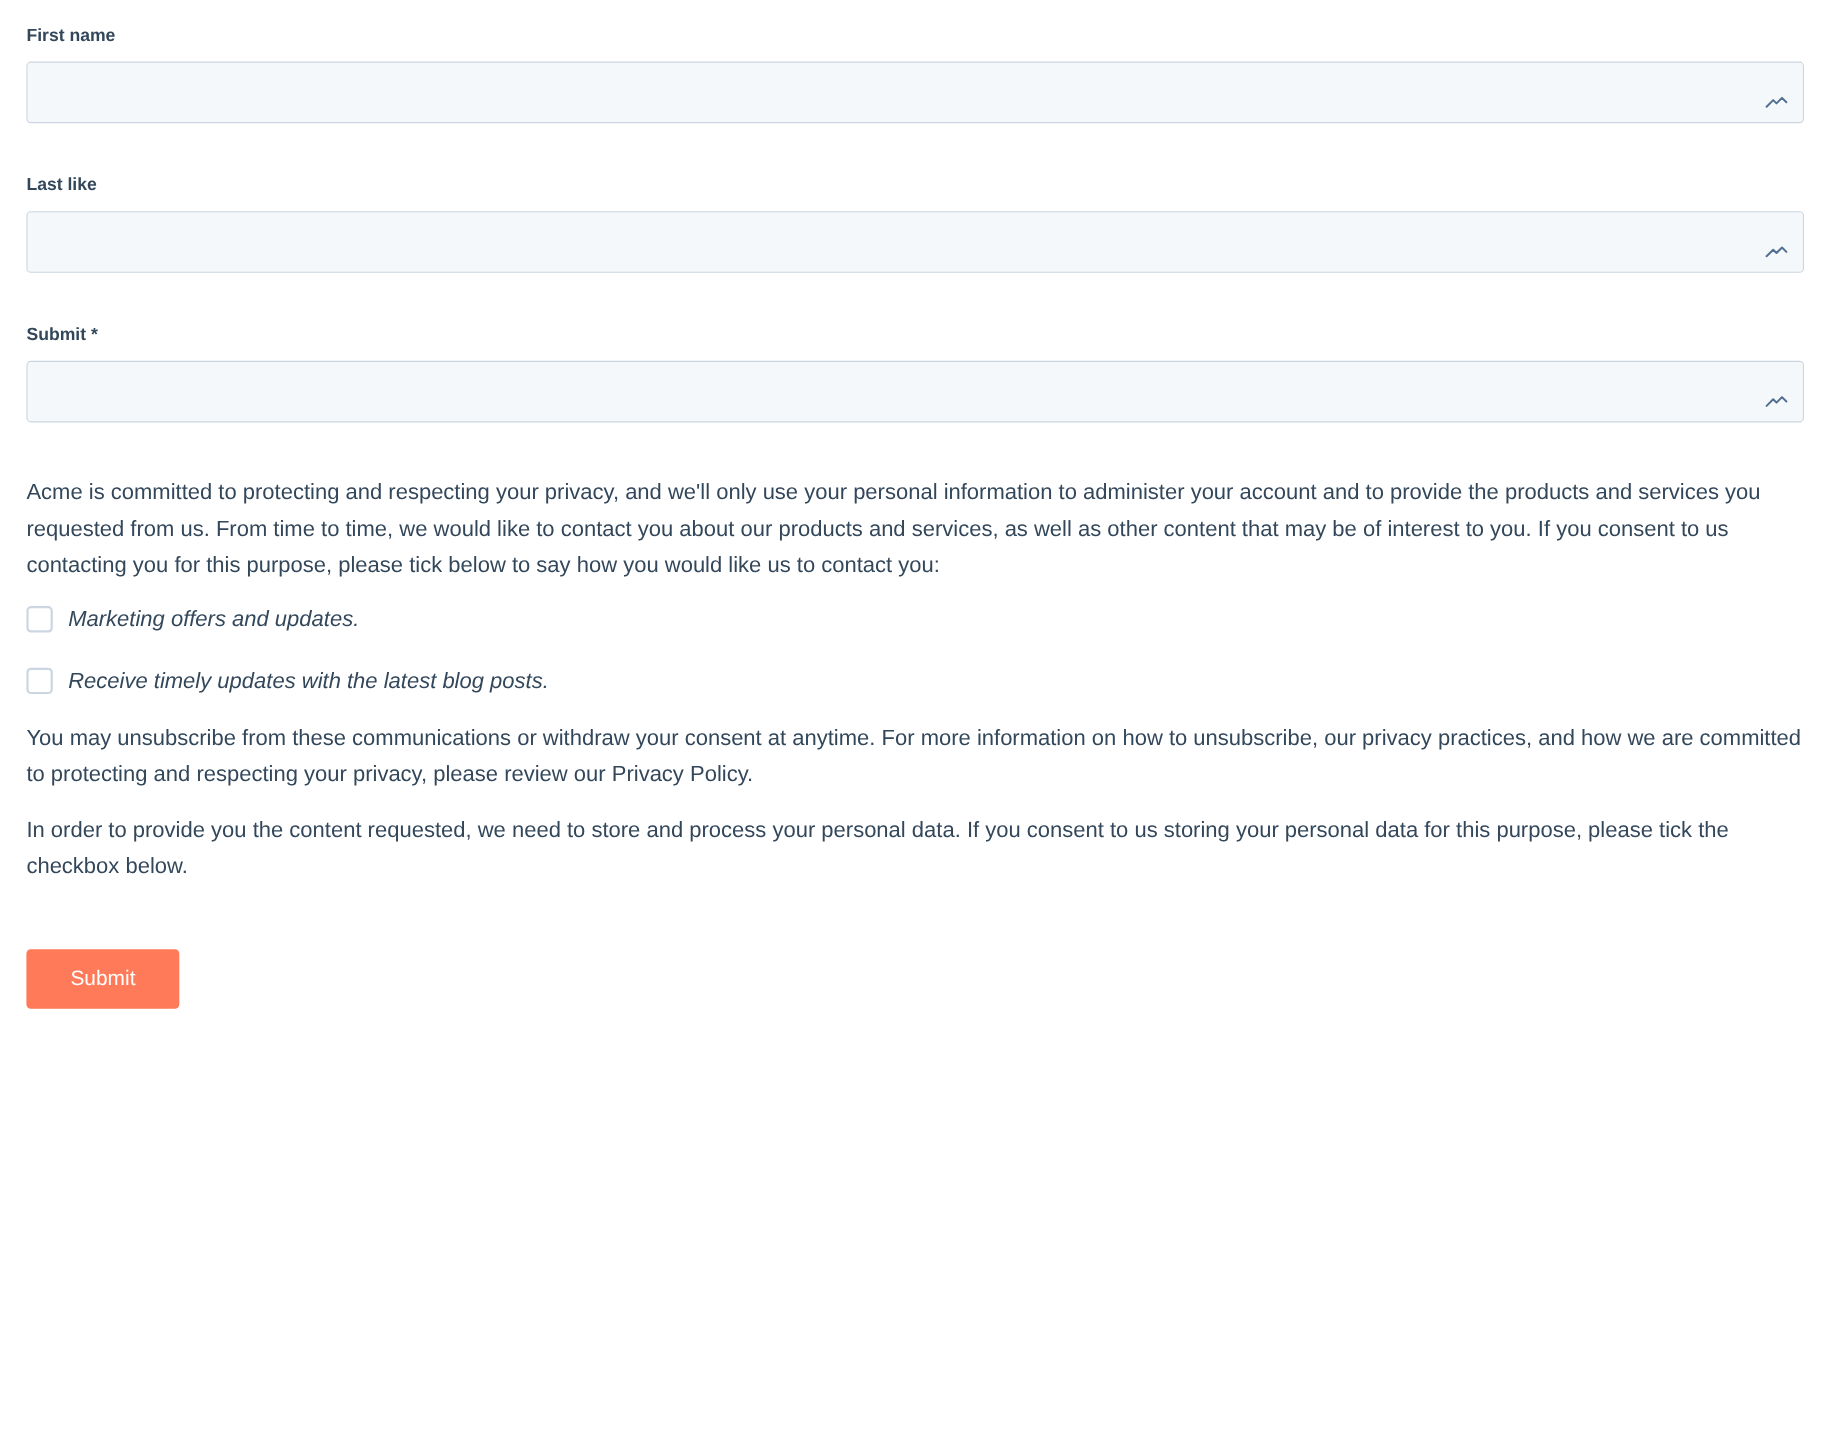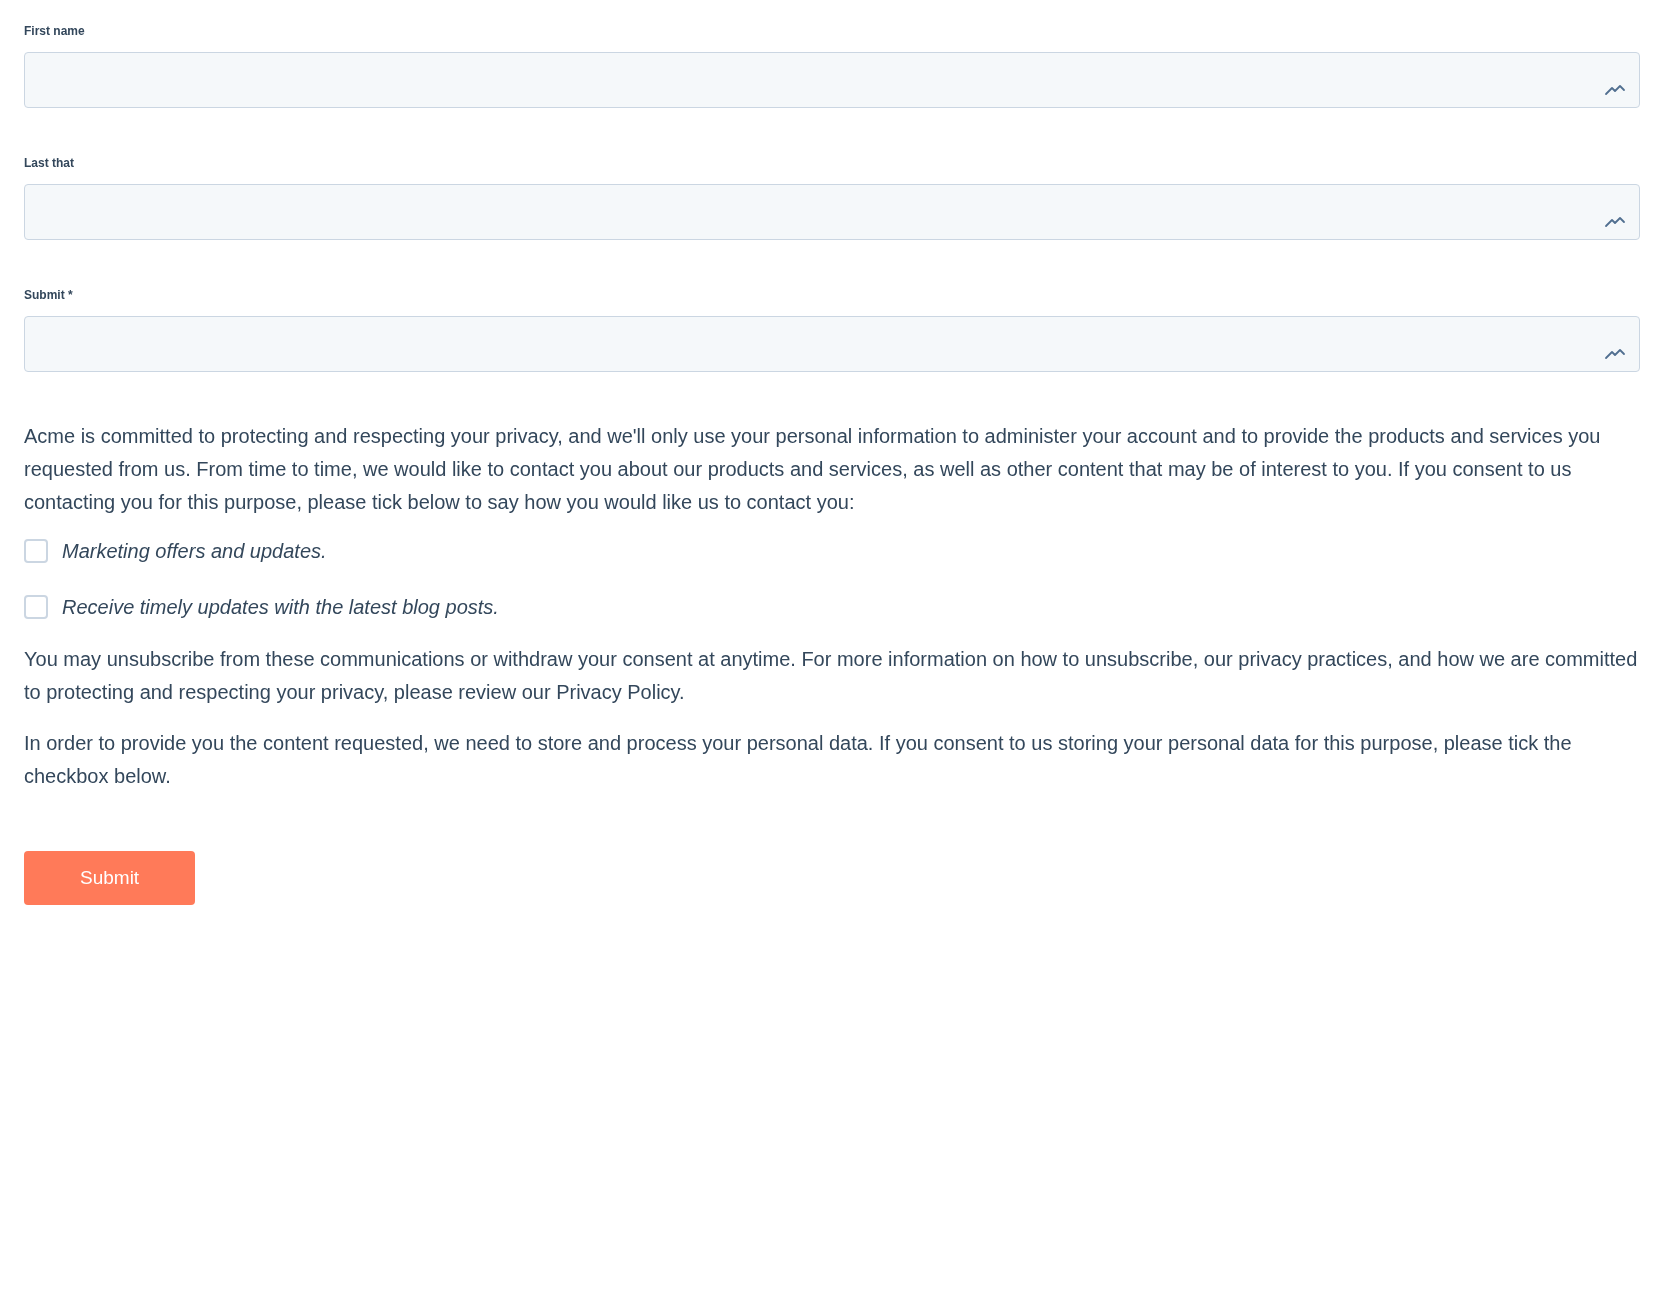--- a/index.html
+++ b/index.html
@@ -15,21 +15,21 @@
     }
     .form-container {
       max-width: 1616px;
       margin: 0 auto;
     }
     .field-group {
       margin-bottom: 48px;
     }
     .field-label {
       display: block;
-      font-size: 12px;
+      font-size: 16px;
       font-weight: 600;
       color: #33475b;
       margin-bottom: 14px;
     }
     .text-input {
       width: 100%;
       height: 56px;
       background: #f5f8fa;
       border: 1px solid #cbd6e2;
       border-radius: 4px;
@@ -88,21 +88,21 @@
       font-size: 20px;
       color: #33475b;
       cursor: pointer;
       font-style: italic;
     }
     .submit-button {
       background: #ff7a59;
       color: #ffffff;
       border: none;
       border-radius: 4px;
-      padding: 16px 56px;
+      padding: 16px 40px;
       font-size: 19px;
       font-weight: 500;
       cursor: pointer;
       margin-top: 38px;
     }
     .privacy-section {
       margin-top: 18px;
     }
   </style>
 </head>
@@ -116,21 +116,21 @@
       <input type="text" class="text-input" value="" style="">
       <span class="input-icon">
         <svg width="22" height="16" viewBox="0 0 22 16" fill="none">
           <path d="M2 12 L8 6 L11 9 L16 4 L20 8" stroke="#516f90" stroke-width="1.8" fill="none" stroke-linecap="round" stroke-linejoin="round"></path>
         </svg>
       </span>
     </div>
   </div>
 
   <div class="field-group">
-    <label class="field-label">Last that</label>
+    <label class="field-label">Last like</label>
     <div class="input-wrapper">
       <input type="text" class="text-input" value="" style="">
       <span class="input-icon">
         <svg width="22" height="16" viewBox="0 0 22 16" fill="none">
           <path d="M2 12 L8 6 L11 9 L16 4 L20 8" stroke="#516f90" stroke-width="1.8" fill="none" stroke-linecap="round" stroke-linejoin="round"></path>
         </svg>
       </span>
     </div>
   </div>
 

